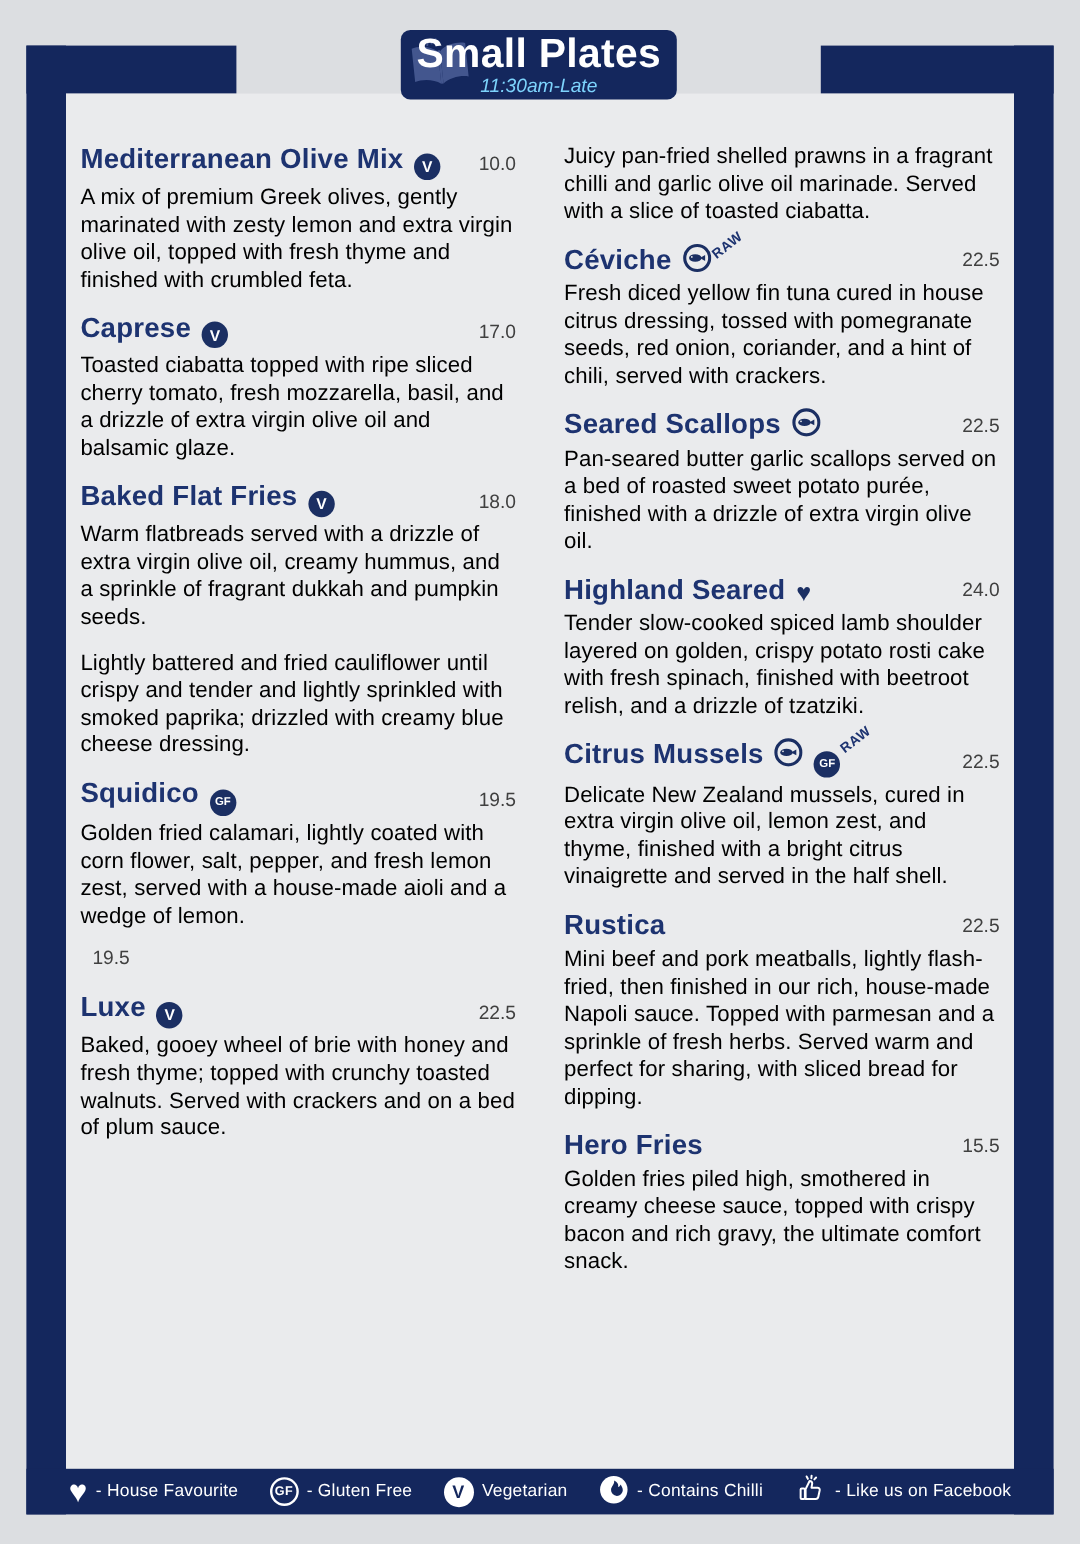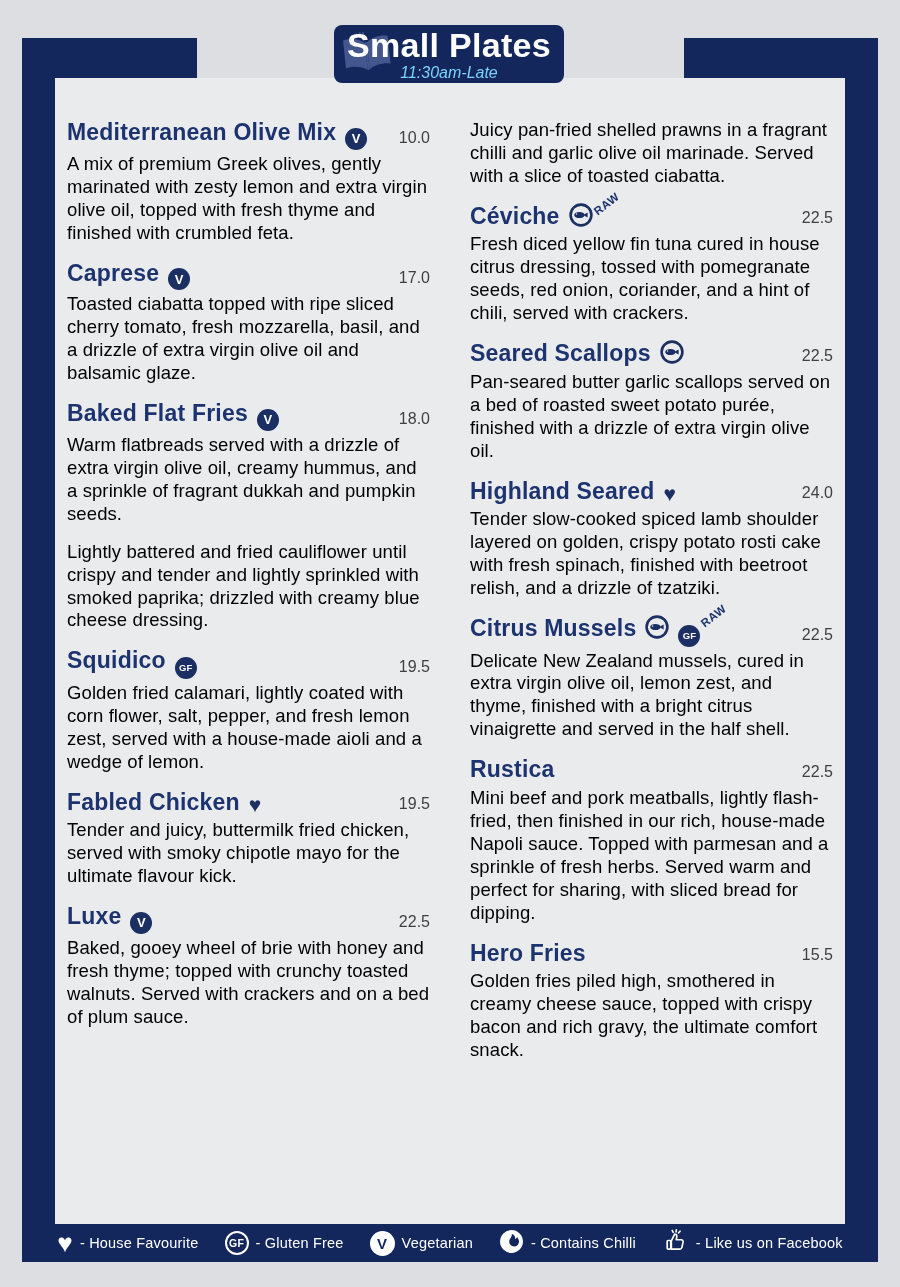--- a/index.html
+++ b/index.html
@@ -121,24 +121,22 @@
         </div>
         <div class="item">
           <div class="head">
             <span class="name"><span>Squidico</span><span class="bdg circ gf">GF</span></span>
             <span class="price">19.5</span>
           </div>
           <div class="desc">Golden fried calamari, lightly coated with corn flower, salt, pepper, and fresh lemon zest, served with a house-made aioli and a wedge of lemon.</div>
         </div>
         <div class="item">
           <div class="head">
-            <span class="name"><span>Fabled Chicken</span><span class="heart-b">♥</span></span>
             <span class="price">19.5</span>
           </div>
-          <div class="desc">Tender and juicy, buttermilk fried chicken, served with smoky chipotle mayo for the ultimate flavour kick.</div>
         </div>
         <div class="item">
           <div class="head">
             <span class="name"><span>Luxe</span><span class="bdg circ v">V</span></span>
             <span class="price">22.5</span>
           </div>
           <div class="desc">Baked, gooey wheel of brie with honey and fresh thyme; topped with crunchy toasted walnuts. Served with crackers and on a bed of plum sauce.</div>
         </div>
       </div>
     <div class="col" id="col-right">

